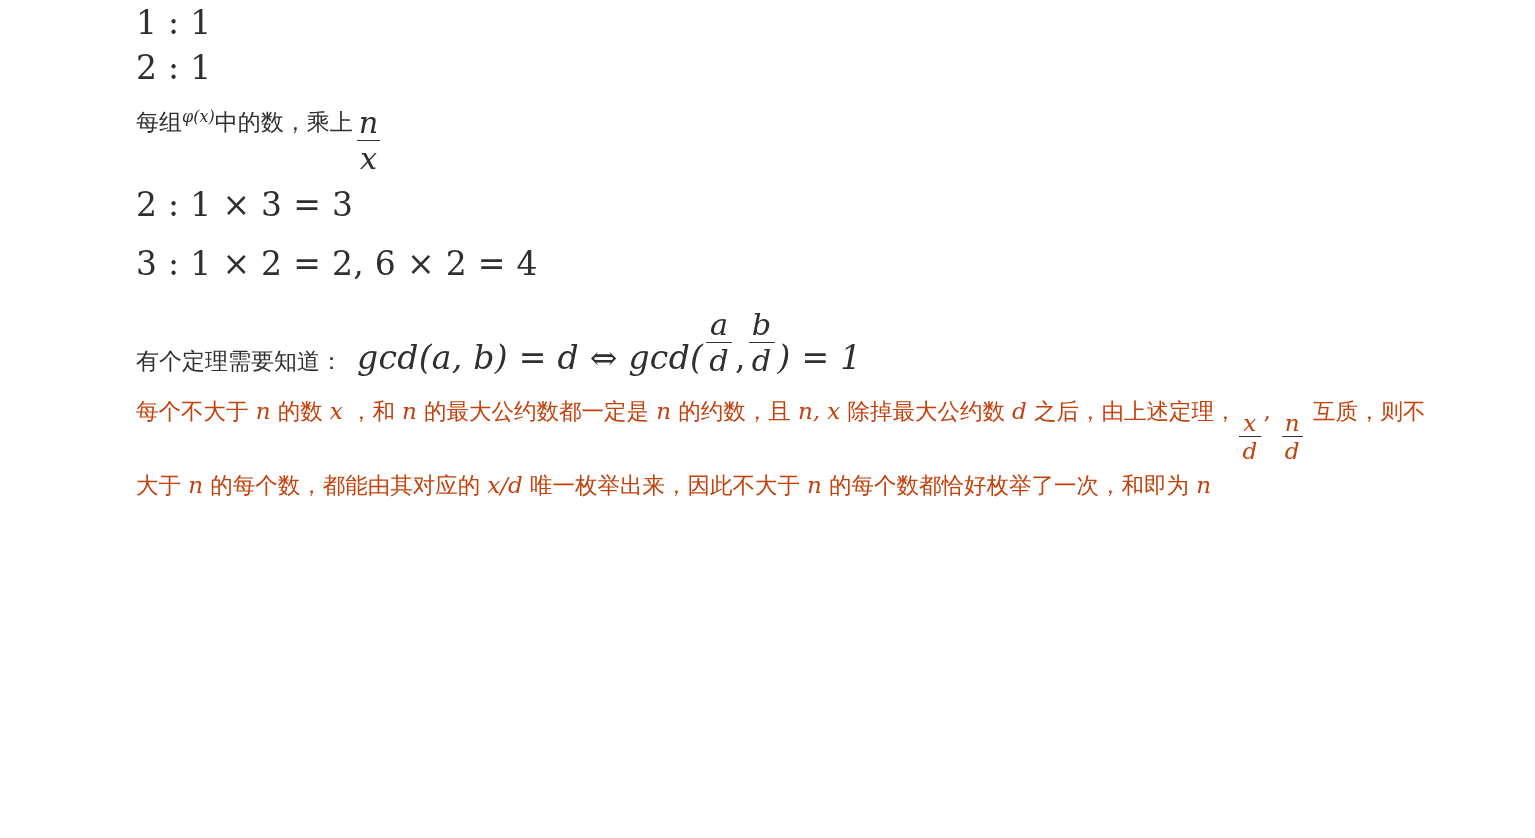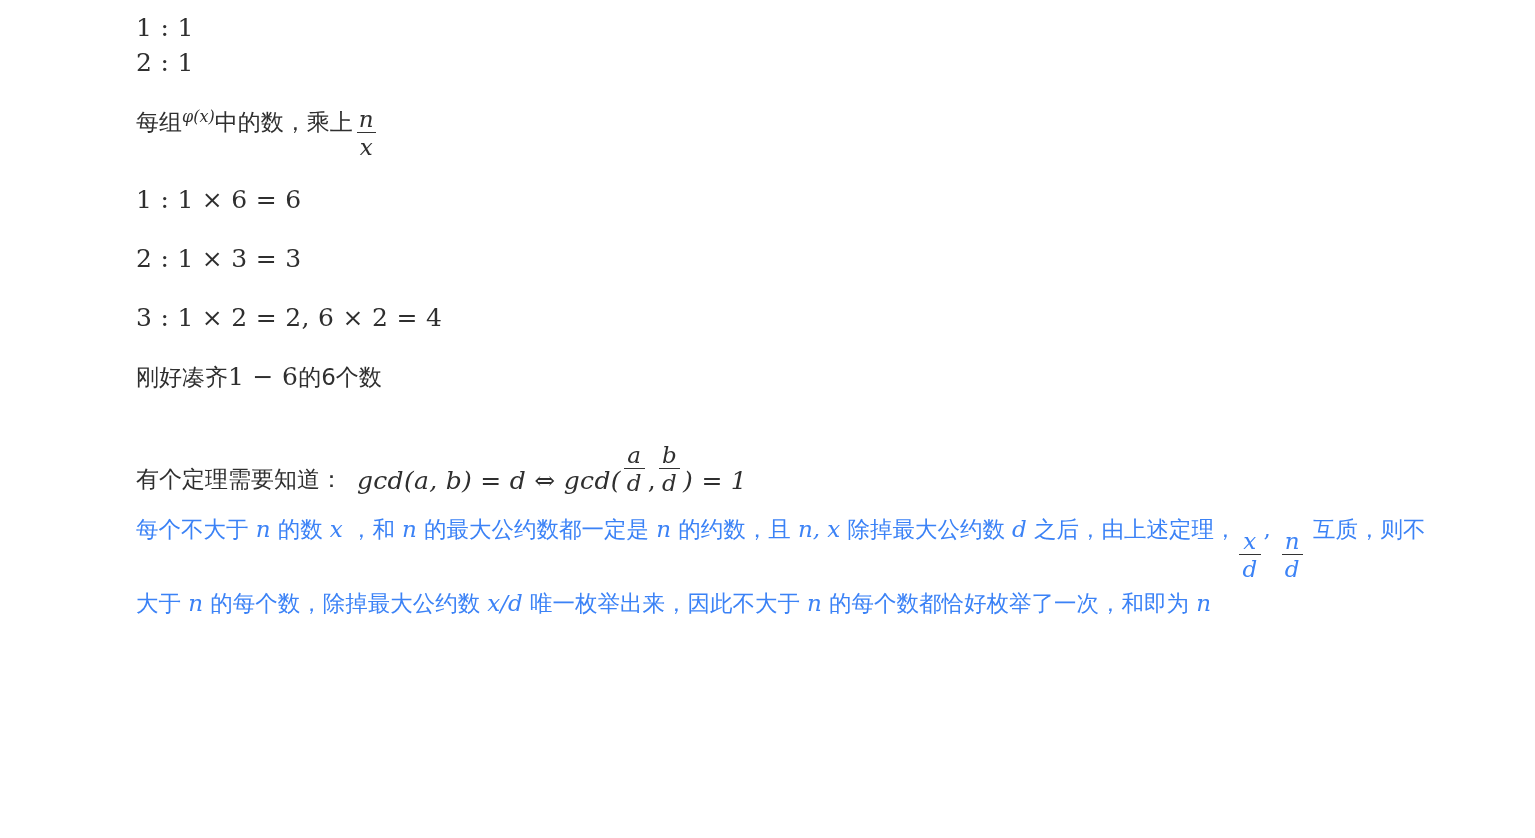--- a/index.html
+++ b/index.html
@@ -17,21 +17,21 @@
   .page {
     padding: 0 0 0 136px;
     box-sizing: border-box;
   }
   
   .mline { margin-top: 0; margin-bottom: 0; height: 59px; display: flex; align-items: flex-start; }
   .mline.first { height: 42px; align-items: flex-end; padding-bottom: 6px; }
 
   .math {
     font-family: "DejaVu Serif", serif;
-    font-size: 25px;
+    font-size: 33px;
     letter-spacing: 0.3px;
   }
   .it {
     font-style: italic;
     font-family: "DejaVu Serif", serif;
   }
   .cjk {
     font-family: "DejaVu Sans", sans-serif;
     font-size: 23px;
   }
@@ -60,21 +60,21 @@
   }
   .row-theorem {
     height: 74px;
     display: flex;
     align-items: flex-end;
   }
   .para {
     font-family: "DejaVu Sans", sans-serif;
     font-size: 22.5px;
     line-height: 45px;
-    color: #3b82f6;
+    color: #c2410c;
     width: 1290px;
     margin-top: 12px;
   }
   .para .math, .para .it { font-size: 23px; }
   .nowrapgrp { white-space: nowrap; }
 </style>
 </head>
 <body>
 
 <div class="page">
@@ -90,34 +90,26 @@
     <span class="cjk">每组 </span>
     <span class="it">φ(x)</span>
     <span class="cjk"> 中的数，乘上 </span>
     <span class="frac math">
       <span class="num it">n</span>
       <span class="den it">x</span>
     </span>
   </div>
 
   <div class="mline">
-    <span class="math">1 : 1 × 6 = 6</span>
-  </div>
-  <div class="mline">
     <span class="math">2 : 1 × 3 = 3</span>
   </div>
   <div class="mline">
     <span class="math">3 : 1 × 2 = 2, 6 × 2 = 4</span>
   </div>
 
-  <div class="mline">
-    <span class="cjk">刚好凑齐 </span>
-    <span class="math">1 − 6</span>
-    <span class="cjk"> 的6个数</span>
-  </div>
 
   <div class="row-theorem">
     <span class="cjk">有个定理需要知道：</span>
     <span style="display:inline-block;width:14px"></span>
     <span class="it math">gcd(a, b) = d ⇔ gcd(</span>
     <span class="frac math">
       <span class="num it">a</span>
       <span class="den it">d</span>
     </span>
     <span class="math">, </span>
@@ -128,16 +120,16 @@
     <span class="it math">) = 1</span>
   </div>
 
   <div class="para">
     <span>每个不大于 </span><span class="it">n</span><span> 的数 </span><span class="it">x</span><span> ，和 </span><span class="it">n</span><span> 的最大公约数都一定是 </span><span class="it">n</span><span> 的约数，且 </span><span class="it">n, x</span><span> 除掉最大公约数 </span><span class="it">d</span><span> 之后，由上述定理，</span><span class="nowrapgrp"><span class="frac small math">
           <span class="num it">x</span>
           <span class="den it">d</span>
         </span><span class="math">, </span><span class="frac small math">
           <span class="num it">n</span>
           <span class="den it">d</span>
-        </span></span><span> 互质，则不大于 </span><span class="it">n</span><span> 的每个数，除掉最大公约数 </span><span class="it">x/d</span><span> 唯一枚举出来，因此不大于 </span><span class="it">n</span><span> 的每个数都恰好枚举了一次，和即为 </span><span class="it">n</span>
+        </span></span><span> 互质，则不大于 </span><span class="it">n</span><span> 的每个数，都能由其对应的 </span><span class="it">x/d</span><span> 唯一枚举出来，因此不大于 </span><span class="it">n</span><span> 的每个数都恰好枚举了一次，和即为 </span><span class="it">n</span>
   </div>
 
 </div>
 
 </body></html>

